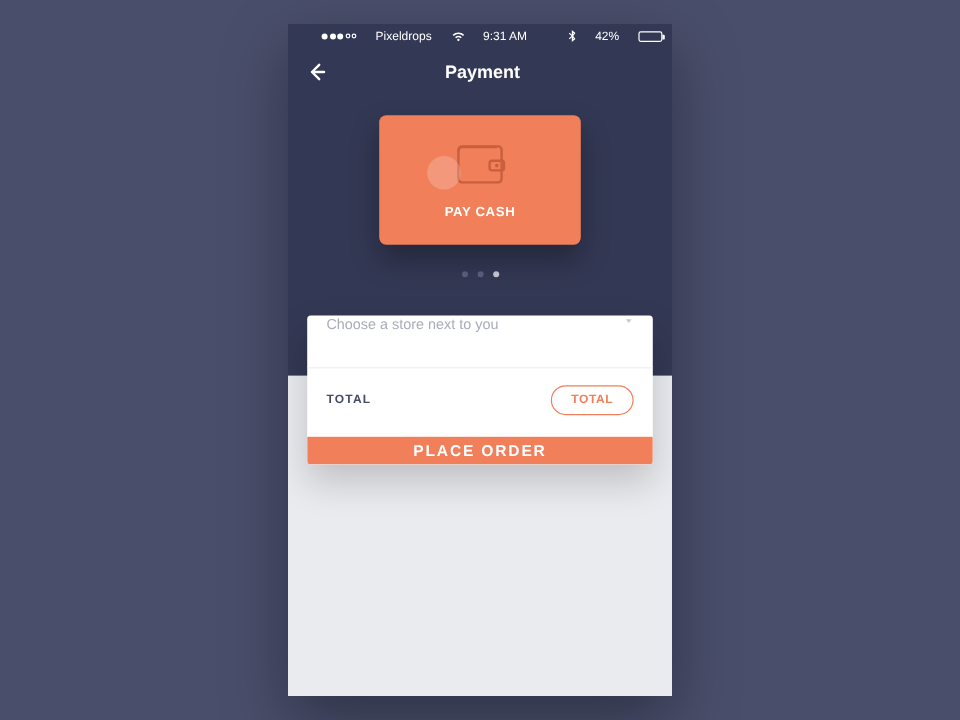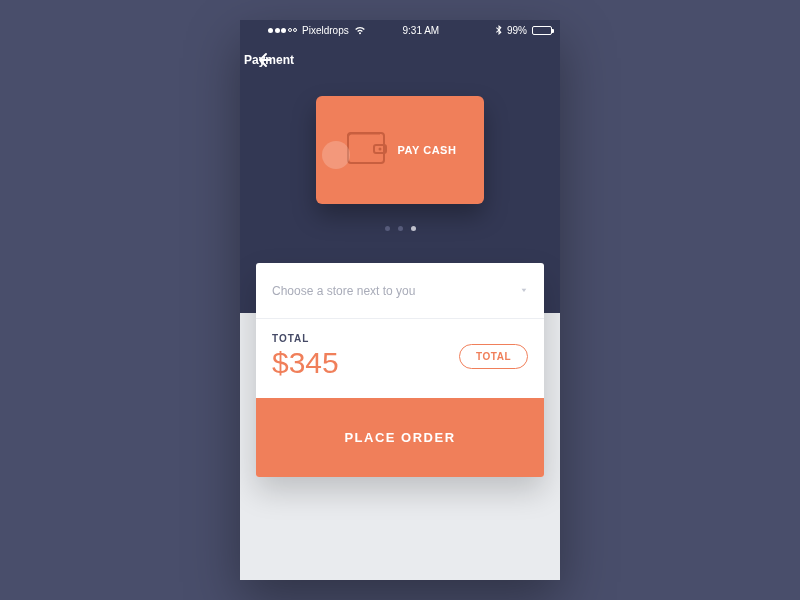--- a/index.html
+++ b/index.html
@@ -19,93 +19,93 @@
   background: #333854;
   height: 293px;
   position: relative;
 }
 .status-bar {
   height: 20px; display: flex; align-items: center;
   justify-content: space-between;
   padding: 0 8px; color: #fff; font-size: 10px;
   font-weight: 500;
 }
-.status-left, .status-right { display: flex; align-items: center; gap: 5px; padding-left: 20px; }
+.status-left, .status-right { display: flex; align-items: center; gap: 16px; padding-left: 20px; }
 .dots { display: flex; gap: 1.5px; }
 .dot { width: 5px; height: 5px; border-radius: 50%; background: #fff; }
 .dot.empty { background: transparent; border: 1px solid #fff; width:4px; height:4px; }
 .wifi-icon svg, .bt-icon svg { display:block; }
 .battery {
   width: 20px; height: 9px; border: 1px solid #fff; border-radius: 2px;
   position: relative;
 }
 .battery::after {
   content: ""; position: absolute; right: -3px; top: 2px;
   width: 2px; height: 4px; background: #fff; border-radius: 0 1px 1px 0;
 }
 .battery-fill { height: 100%; width: 42%; background: #fff; }
 .nav {
   height: 40px; display: flex; align-items: center;
   position: relative; padding: 0 14px;
 }
 .back { color: #fff; cursor: pointer; display:flex; align-items:center; }
 .title {
-  position: absolute; left: 4px; right: 0; 
-  color: #fff; font-weight: 700; font-size: 12px;
+  position: absolute; left: 4px; right: 0; text-align: center;
+  color: #fff; font-weight: 700; font-size: 15px;
   pointer-events: none;
 }
 .card-wrap {
   display: flex; justify-content: center; margin-top: 16px;
 }
 .pay-card {
   width: 168px; height: 108px;
   background: #f07f5a;
   border-radius: 6px;
   box-shadow: 0 12px 24px rgba(0,0,0,.3);
-  display: flex; align-items: center;
+  display: flex; flex-direction: column; align-items: center;
   justify-content: center; gap: 10px; cursor: pointer;
   position: relative;
 }
 .wallet { position: relative; }
 .ripple {
   position: absolute; width: 28px; height: 28px; border-radius: 50%;
   background: rgba(255,255,255,.2); left: -22px; top: 12px;
 }
 .card-label { color: #fff; font-size: 11px; font-weight: 700; letter-spacing: .5px; }
 .pager { display: flex; gap: 8px; justify-content: center; margin-top: 22px; }
 .pdot { width: 5px; height: 5px; border-radius: 50%; background: #5b6080; }
 .pdot.active { background: #c9cad6; }
 .sheet {
   position: absolute; left: 16px; right: 16px; top: 243px;
   background: #fff; border-radius: 3px;
   box-shadow: 0 14px 30px rgba(0,0,0,.18);
   overflow: hidden;
 }
 .select {
-  height: 56px; display: flex; align-items: center;
+  height: 44px; display: flex; align-items: flex-start;
   justify-content: space-between;
   padding: 0 16px; font-size: 12px; color: #a9acb9;
   border-bottom: 1px solid #eceef2; cursor: pointer;
 }
 .tri { font-size: 8px; color: #c6c9d4; transform: scaleY(.7); }
 .total-row {
   display: flex; align-items: center; justify-content: space-between;
   padding: 14px 16px 18px;
 }
 .tlabel { font-size: 10px; letter-spacing: 1px; color: #454a66; font-weight: 600; }
 .tval { font-size: 30px; color: #f07f5a; font-weight: 400; margin-top: 2px; }
 .review {
   border: 1.5px solid #f07f5a; color: #f07f5a;
   border-radius: 999px; padding: 6px 16px;
   font-size: 10px; font-weight: 700; letter-spacing: .5px;
   background: transparent; cursor: pointer;
 }
 .place {
   background: #f07f5a; color: #fff; text-align: center;
-  padding: 32px 0; font-size: 13px; font-weight: 700;
+  padding: 4px 0; font-size: 13px; font-weight: 700;
   letter-spacing: 1.5px; cursor: pointer; border: none; width: 100%;
 }
 </style>
 </head>
 <body>
 
 <div class="phone">
   <div class="top">
 
     <div class="status-bar">
@@ -124,21 +124,21 @@
             </svg>
         </span>
       </div>
       <span>9:31 AM</span>
       <div class="status-right">
         <span class="bt-icon">
           <svg width="6" height="10" viewBox="0 0 6 10">
               <path d="M2.5 0v4L.7 2.3l-.7.7L2.3 5 0 7l.7.7L2.5 6v4l3-2.5L3.7 5l1.8-2.5L2.5 0zm1 2.5L4.2 3l-.7.5v-1zm0 5v-1l.7.5-.7.5z" fill="#fff"></path>
             </svg>
         </span>
-        <span>99%</span>
+        <span>42%</span>
         <span class="battery"><span class="battery-fill"></span></span>
       </div>
     </div>
 
     <div class="nav">
       <span class="back">
         <svg width="20" height="20" viewBox="0 0 20 20">
             <path d="M12 4l-6 6 6 6M6 10h10" stroke="#fff" stroke-width="2" fill="none" stroke-linecap="round" stroke-linejoin="round"></path>
           </svg>
       </span>
@@ -169,20 +169,19 @@
   </div>
 
   <div class="sheet">
     <div class="select">
       <span>Choose a store next to you</span>
       <span class="tri">▼</span>
     </div>
     <div class="total-row">
       <div>
         <div class="tlabel">TOTAL</div>
-        <div class="tval">$345</div>
       </div>
       <button class="review">TOTAL</button>
     </div>
     <button class="place">PLACE ORDER</button>
   </div>
 
 </div>
 
 </body></html>

